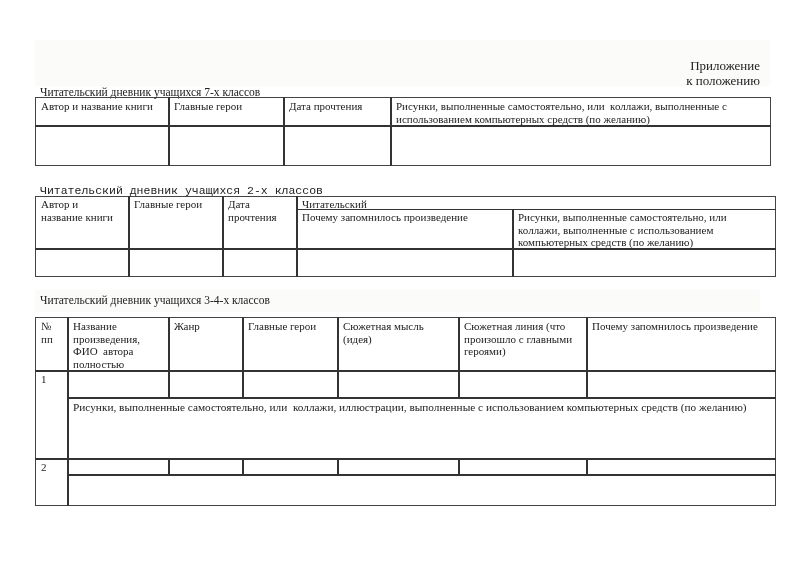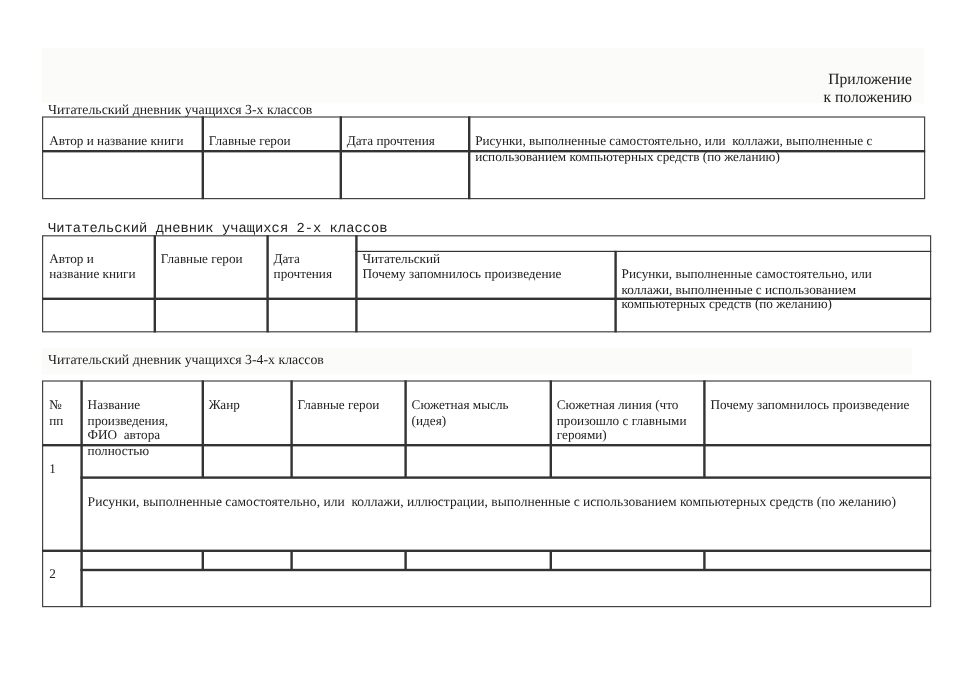--- a/index.html
+++ b/index.html
@@ -1,37 +1,37 @@
 <!DOCTYPE html>
 <html><head>
 <meta charset="utf-8">
 <style>
   html, body { margin:0; padding:0; background:#ffffff; }
   body { width:800px; height:566px; position:relative; overflow:hidden;
          font-family:"Liberation Serif", "DejaVu Serif", serif; color:#222; font-size:11px; }
   .shade { position:absolute; background:#fbfbfa; }
   .abs { position:absolute; }
   .line { position:absolute; background:#333; }
-  .txt { position:absolute; line-height:12.5px; white-space:pre-wrap;margin-top:12px; }
+  .txt { position:absolute; line-height:12.5px; white-space:pre-wrap; }
   .title { position:absolute; font-size:11.5px; line-height:13px; white-space:nowrap; }
   .annex { position:absolute; right:40px; text-align:right; font-size:13px; line-height:15px; }
   .box { position:absolute; border:1.5px solid #444; box-sizing:border-box; }
 </style>
 </head>
 <body>
 
 <div class="shade" style="left:35px;top:40px;width:735px;height:46px;"></div>
 <div class="shade" style="left:35px;top:290px;width:725px;height:22px;"></div>
 
 <div class="annex" style="top:58px;margin-left:16px;">
   <div>Приложение</div>
   <div>к положению</div>
 </div>
 
-<div class="title" style="left:40px;top:86px;">Читательский дневник учащихся 3-х классов</div>
+<div class="title" style="left:40px;top:86px;">Читательский дневник учащихся 7-х классов</div>
 <div>
   <div class="box" style="left:35px;top:97px;width:736px;height:69px;"></div>
   <div class="line" style="left:35px;top:125px;width:736px;height:1.5px;"></div>
   <div class="line" style="left:168px;top:97px;width:1.5px;height:69px;"></div>
   <div class="line" style="left:283px;top:97px;width:1.5px;height:69px;"></div>
   <div class="line" style="left:390px;top:97px;width:1.5px;height:69px;"></div>
 
   <div class="txt" style="left:41px;top:100px;width:125px;">Автор и название книги</div>
   <div class="txt" style="left:174px;top:100px;width:105px;">Главные герои</div>
   <div class="txt" style="left:289px;top:100px;width:98px;">Дата прочтения</div>

